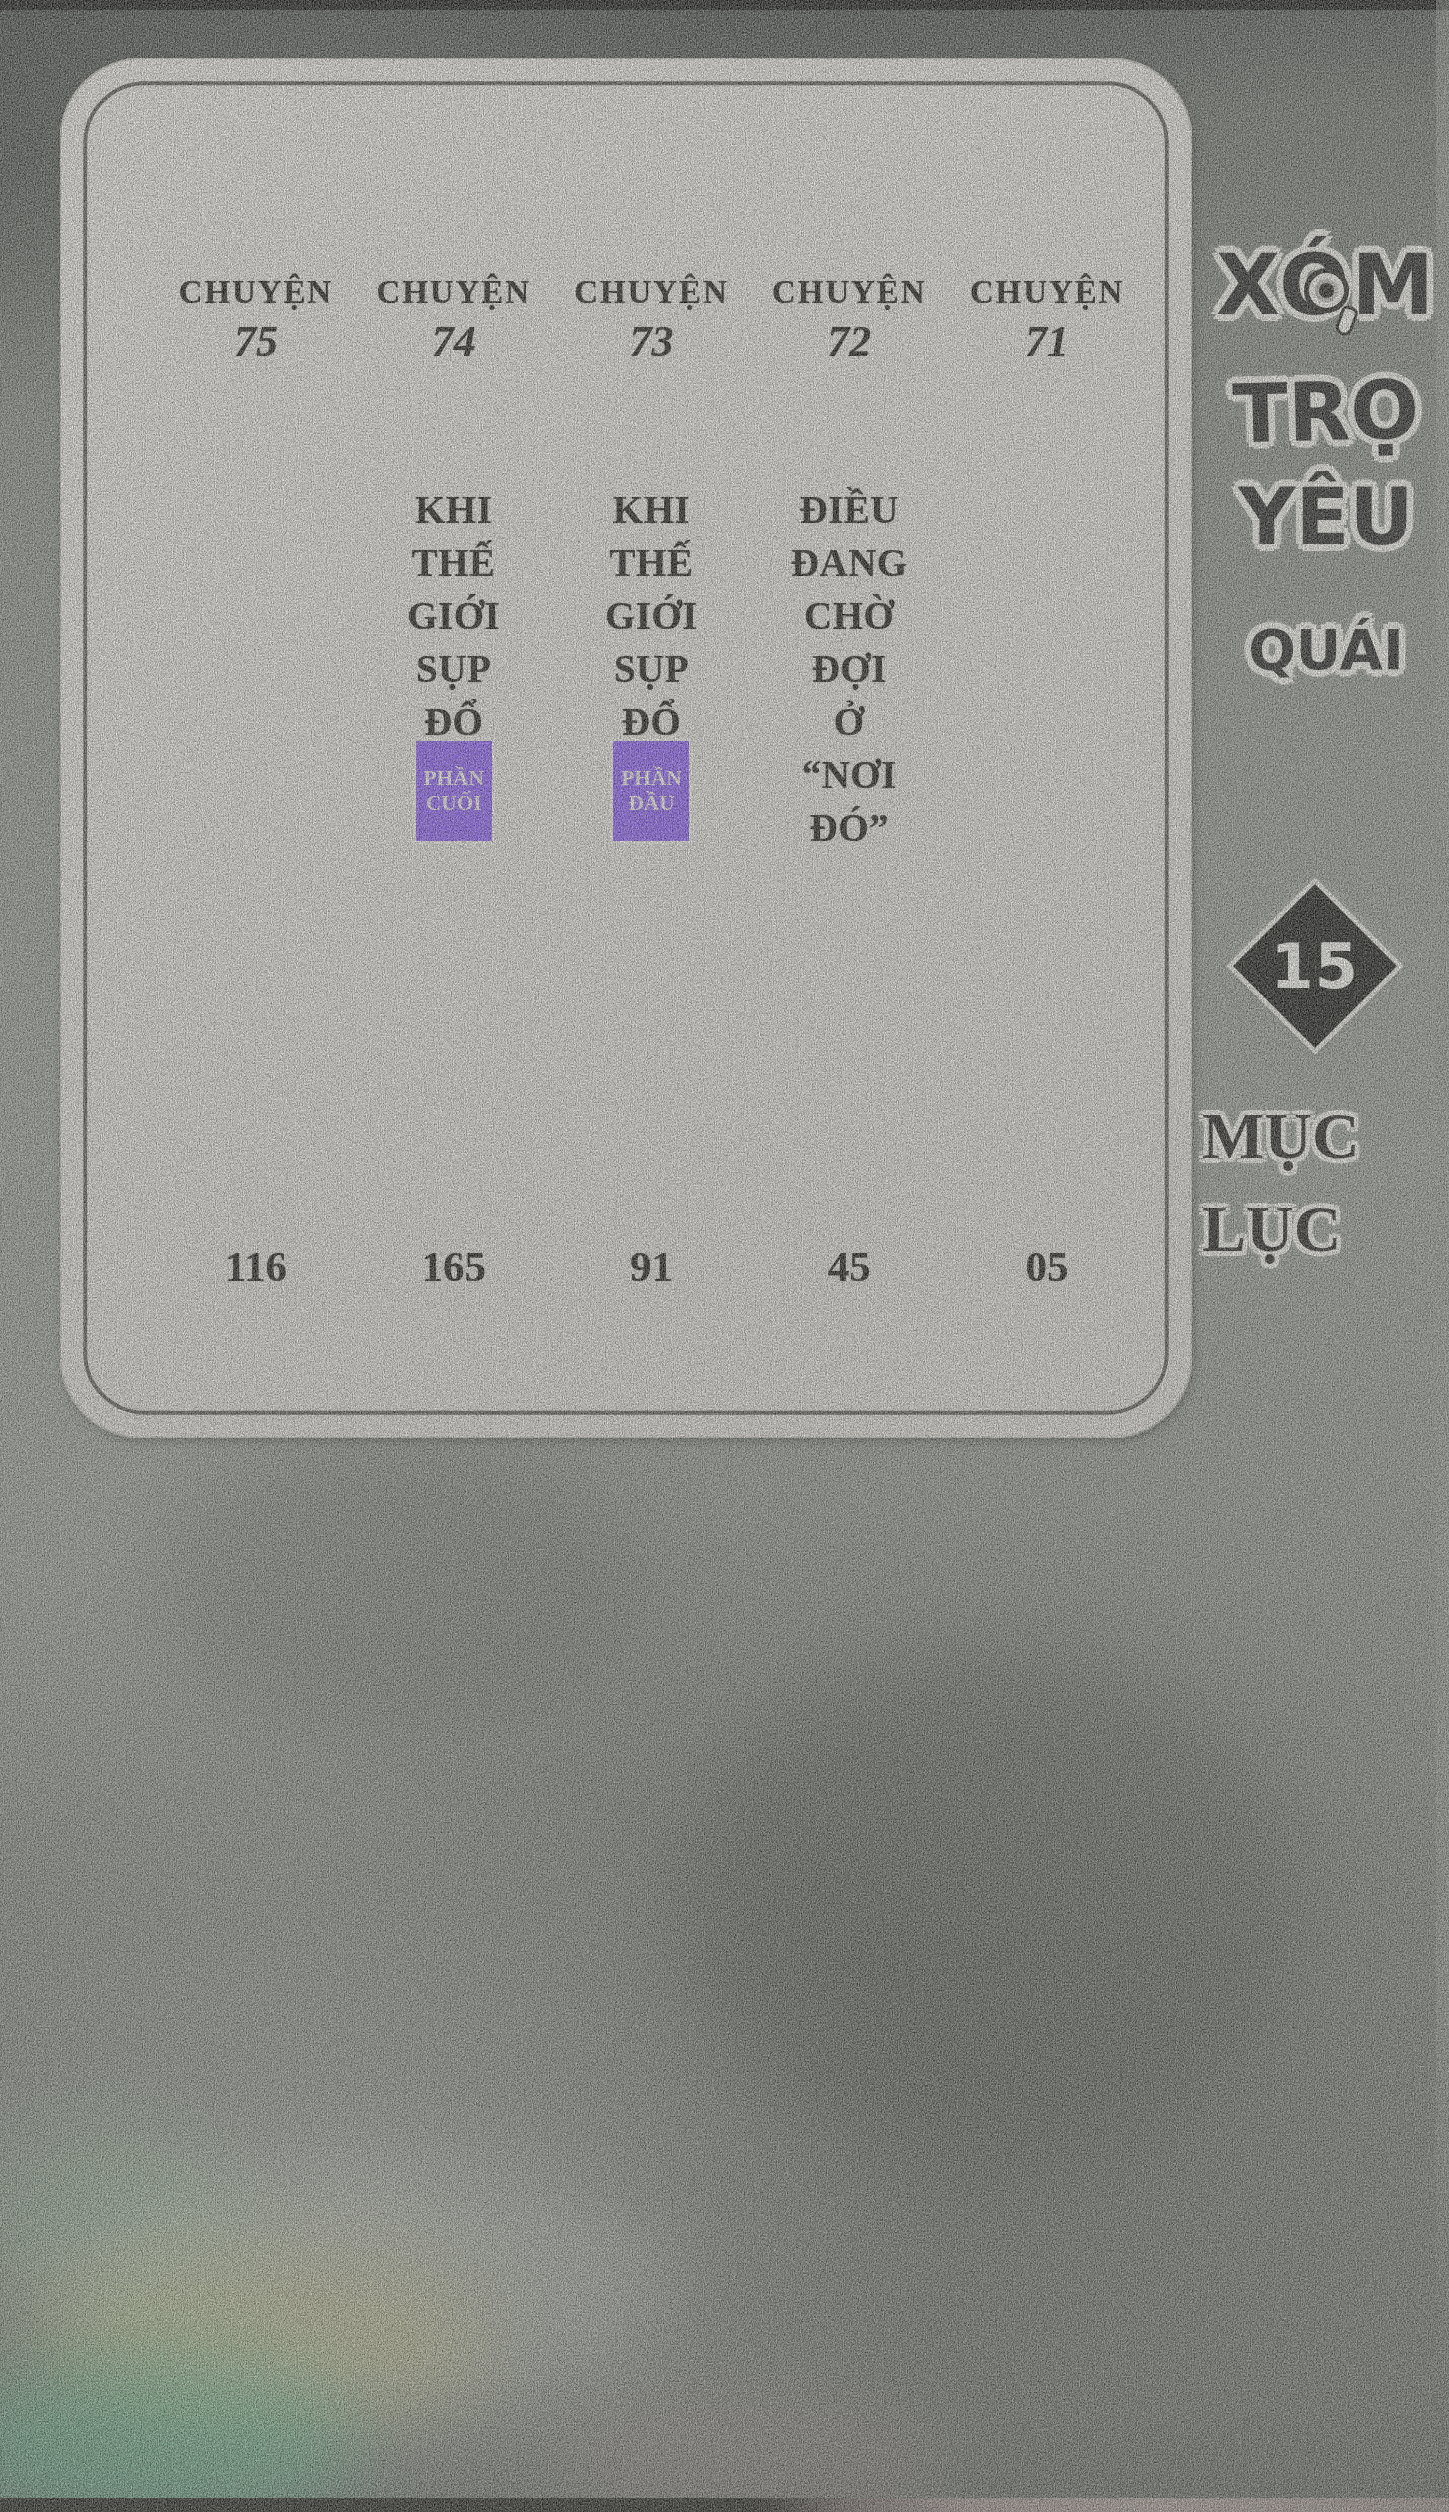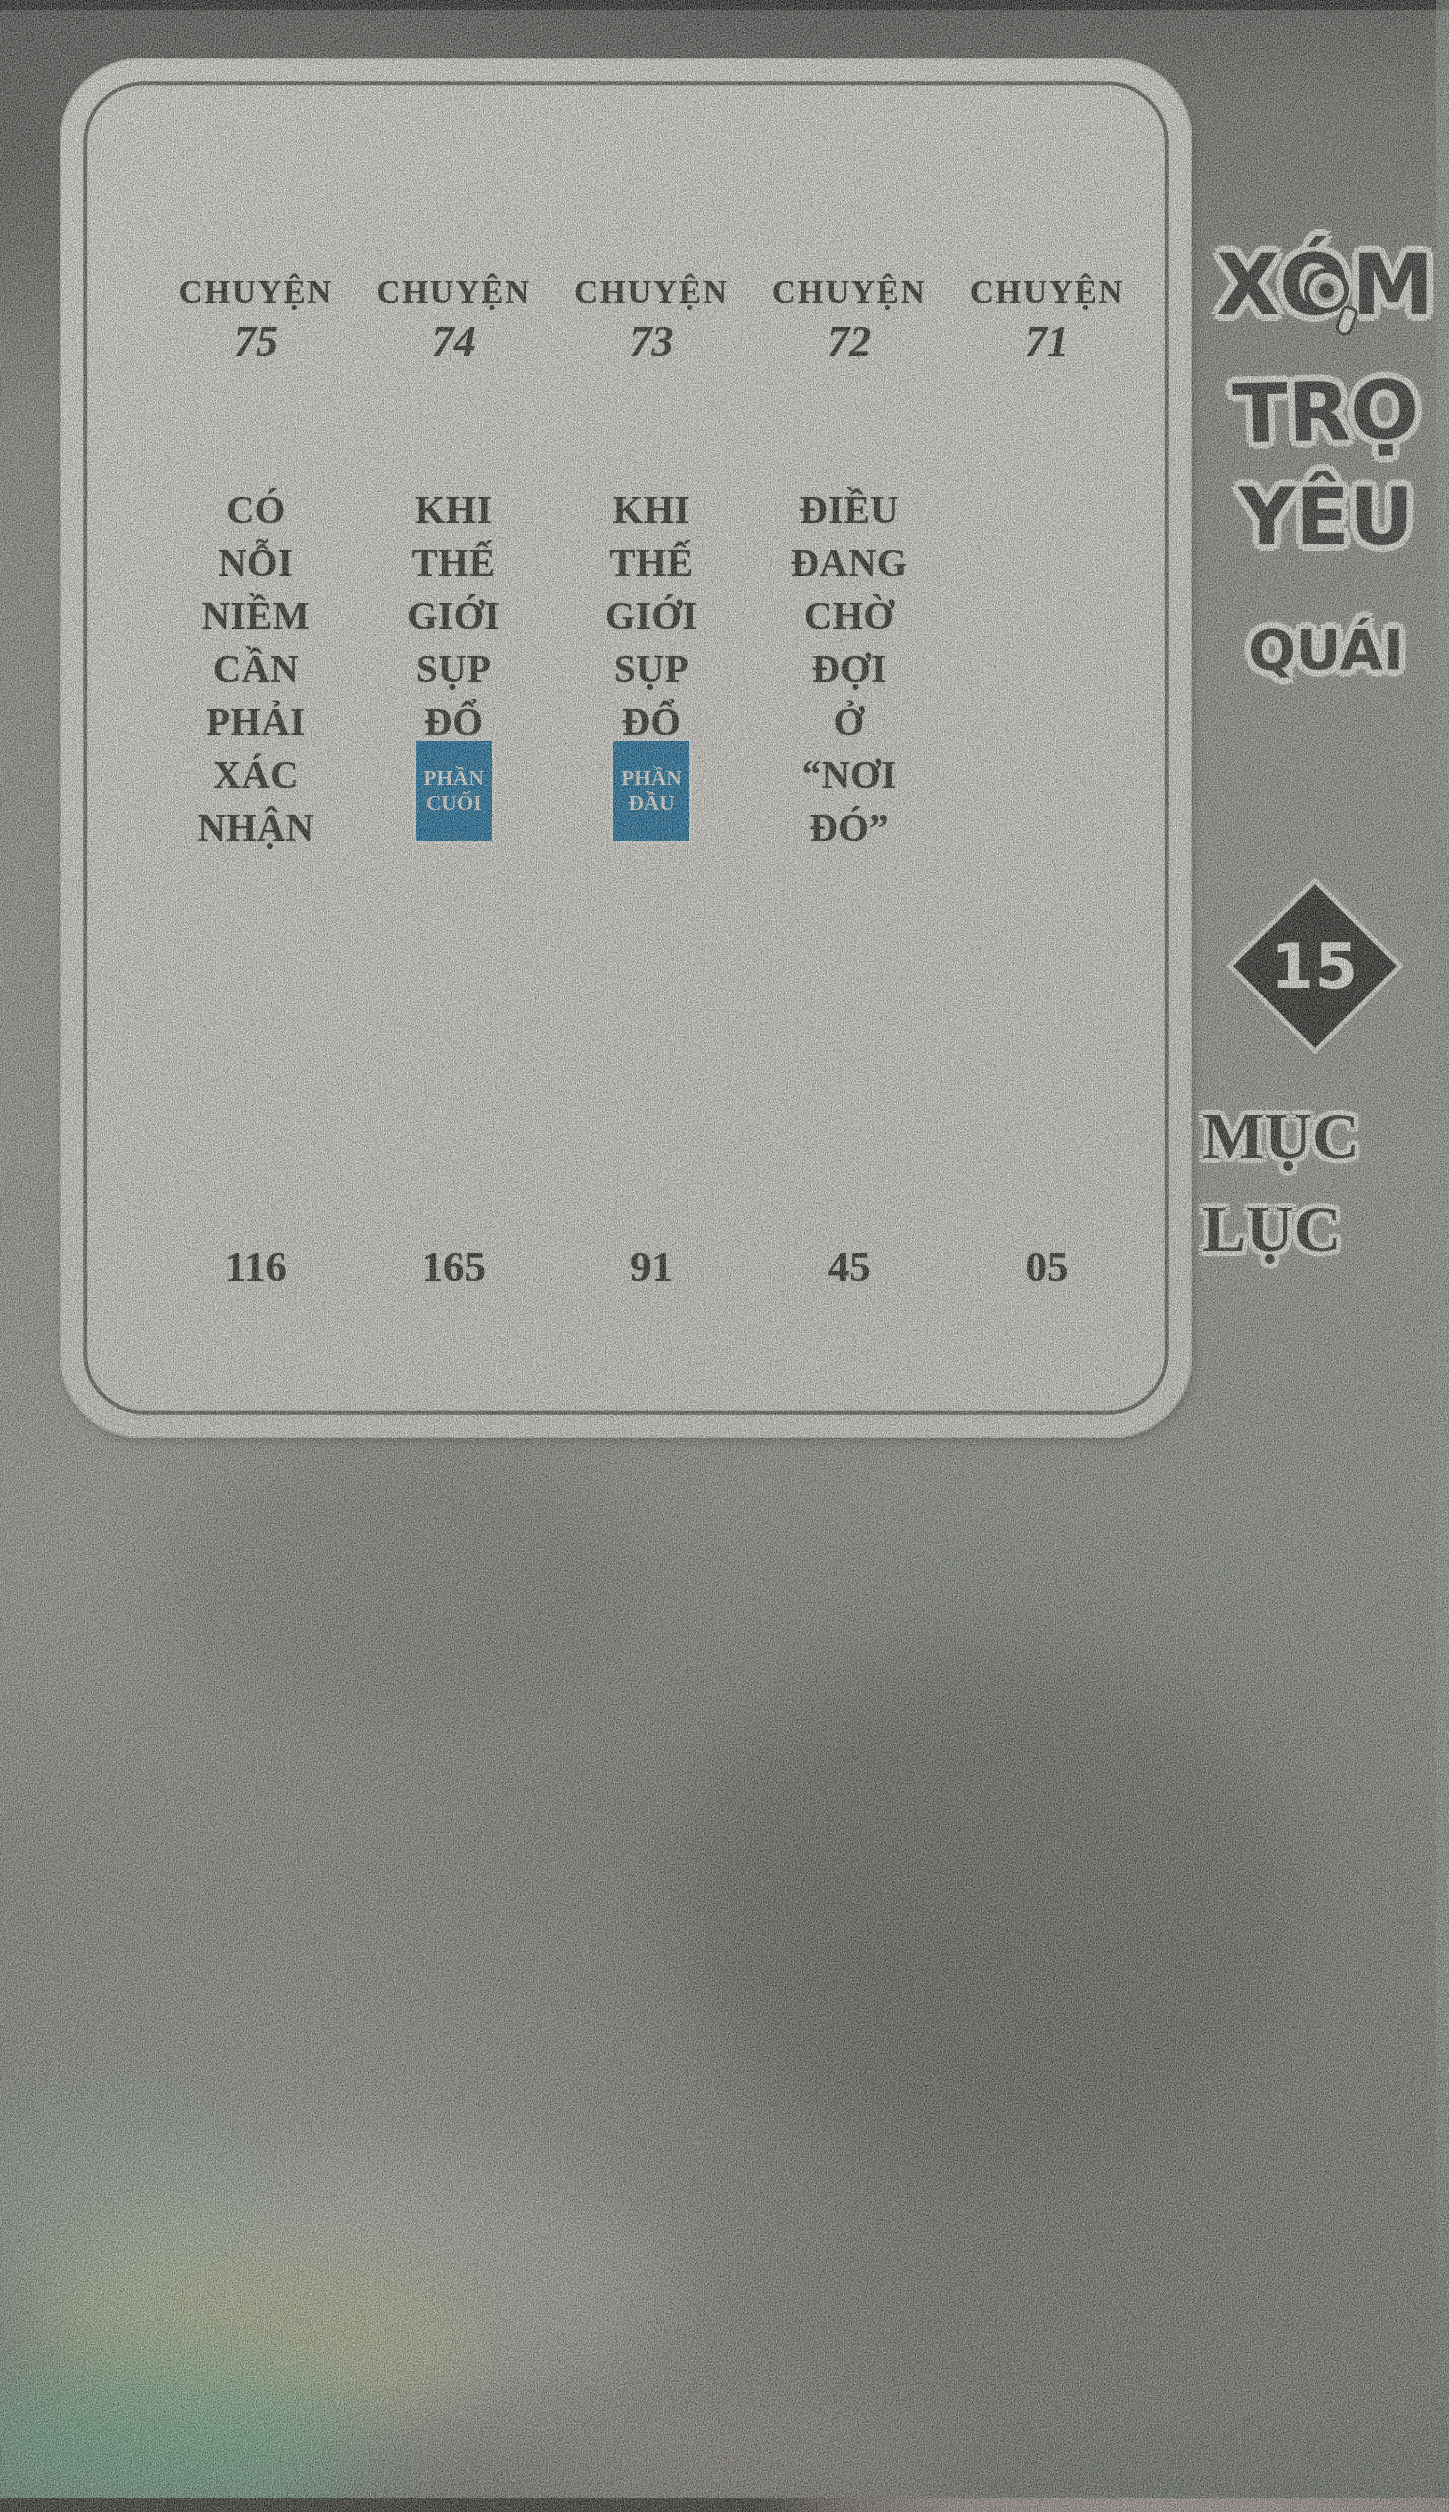--- a/index.html
+++ b/index.html
@@ -53,21 +53,21 @@
   .chap-head{position:absolute;top:215px;left:0;width:100%;}
   .chap-label{font-size:33px;font-weight:700;letter-spacing:1.9px;line-height:39px;text-shadow:0 0 1px rgba(23,21,17,0.65);}
   .chap-number{font-size:44px;font-weight:700;line-height:48px;margin-top:5.8px;text-shadow:0 0 1px rgba(23,21,17,0.65);font-style:italic;}
   .chap-title{
     position:absolute;top:425px;left:0;width:100%;
     font-size:39px;line-height:53px;font-weight:700;letter-spacing:0.5px;
     white-space:pre-line;text-shadow:0 0 1px rgba(23,21,17,0.65);
   }
   .chap-badge{
     position:absolute;top:683px;left:50%;transform:translateX(-50%);
-    background:#0369a1;color:#f1eee7;
+    background:#8b5cf6;color:#f1eee7;
     font-size:21.3px;line-height:25px;font-weight:700;white-space:pre-line;
     padding:25px 7.8px;min-width:74px;box-sizing:border-box;
     box-shadow:0 0 0 2.9px rgba(243,241,235,0.85), 0 0 9.7px rgba(243,241,235,0.55);
   }
   .chap-page{position:absolute;top:1184px;left:0;width:100%;font-size:43px;font-weight:700;text-shadow:0 0 1px rgba(23,21,17,0.65);}
   
   .sidebar{position:absolute;left:1202px;top:0;width:248px;height:2512px;z-index:5;}
   .logo-word{
     position:absolute;left:0;width:100%;text-align:center;line-height:1;
     font-family:"DejaVu Sans",sans-serif;font-weight:bold;color:#242422;
@@ -140,27 +140,20 @@
     <path d="M 85 0 H 1083 A 85 85 0 0 1 1168 85 V 1339 A 85 85 0 0 1 1083 1424 H 85 A 85 85 0 0 1 0 1339 V 85 A 85 85 0 0 1 85 0 Z" fill="url(#paper)" stroke="#bfbdb6" stroke-width="2"></path>
     <path d="M 88 26 H 1080 A 62 62 0 0 1 1142 88 V 1336 A 62 62 0 0 1 1080 1398 H 88 A 62 62 0 0 1 26 1336 V 88 A 62 62 0 0 1 88 26 Z" fill="none" stroke="#4b4a43" stroke-width="4" opacity="0.9" stroke-linejoin="round"></path>
   </svg>
 
   <div class="cols">
     <div class="col">
       <div class="chap-head">
         <div class="chap-label">CHUYỆN</div>
         <div class="chap-number">75</div>
       </div>
-      <div class="chap-title">CÓ
-NỖI
-NIỀM
-CẦN
-PHẢI
-XÁC
-NHẬN</div>
       <div class="chap-page">116</div>
     </div>
 
     <div class="col">
       <div class="chap-head">
         <div class="chap-label">CHUYỆN</div>
         <div class="chap-number">74</div>
       </div>
       <div class="chap-title">KHI
 THẾ

